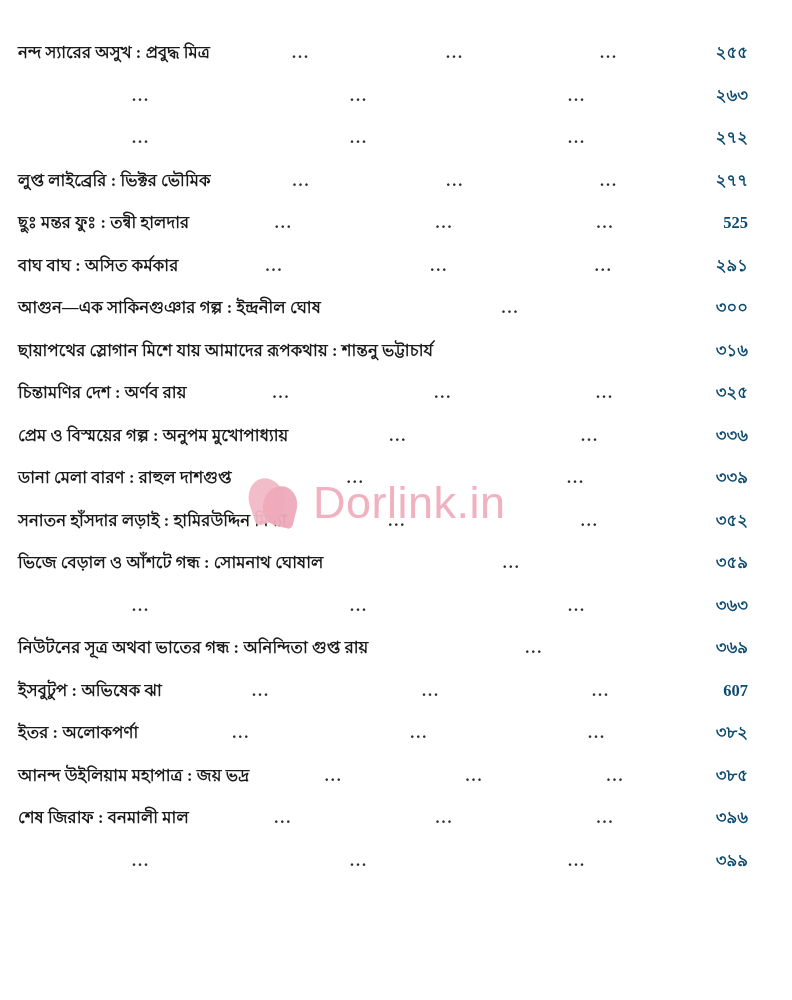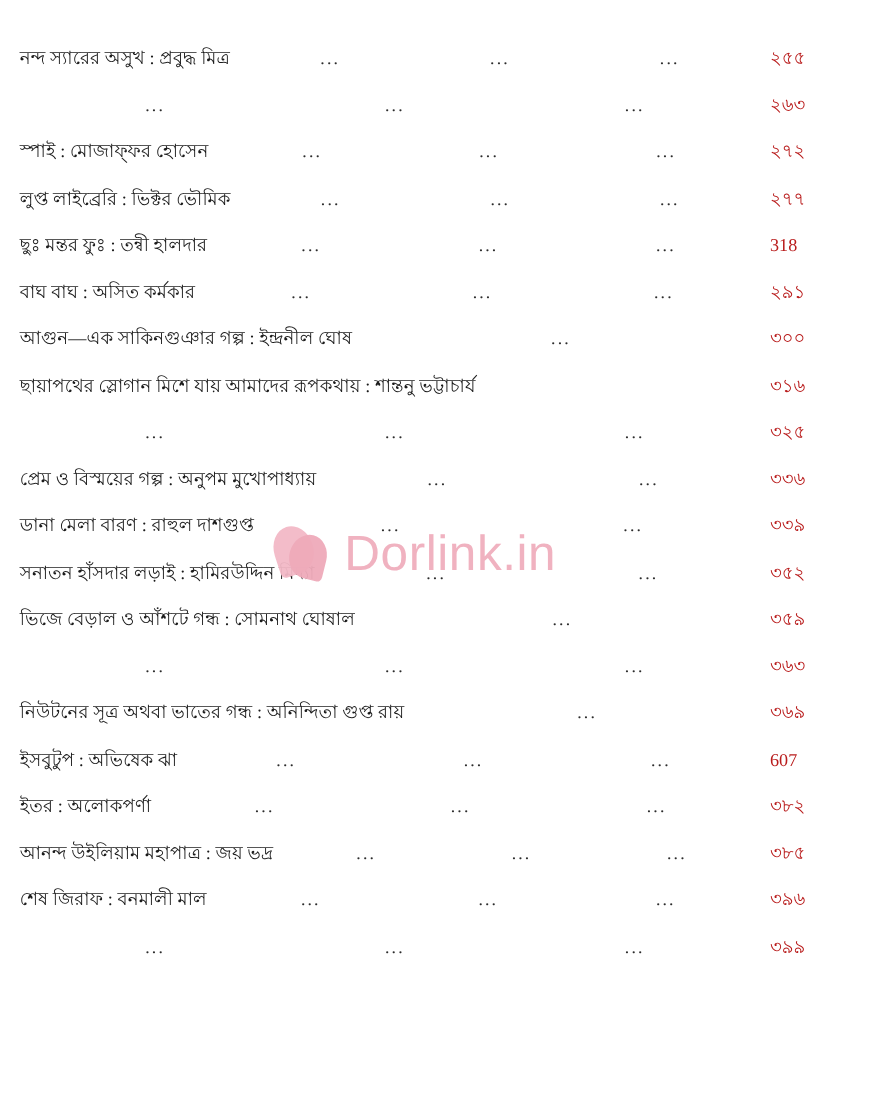--- a/index.html
+++ b/index.html
@@ -13,20 +13,21 @@
     font-family: "Liberation Serif", "DejaVu Serif", serif;
     position: relative;
     overflow: hidden;
   }
 
   #toc {
     position: absolute;
     top: 40px;
     left: 0;
     width: 792px;
+    font-weight: bold;
   }
 
   .toc-row {
     display: flex;
     align-items: baseline;
     height: 42.5px;
     padding: 0 44px 0 18px;
     box-sizing: border-box;
   }
 
@@ -48,22 +49,23 @@
   }
   .dot-group {
     font-size: 16px;
     color: #2b2b2b;
     letter-spacing: 2px;
     white-space: nowrap;
   }
 
   .page-num {
     font-size: 16.5px;
-    color: #b91c1c;
+    color: #0c4a6e;
     width: 48px;
+    text-align: right;
     flex: 0 0 48px;
     white-space: nowrap;
   }
 
   
   #watermark {
     position: absolute;
     left: 243px;
     top: 458px;
     width: 330px;
@@ -125,21 +127,20 @@
     </div>
     <div class="toc-row">
       <div class="dots">
         <span class="dot-group">...</span>
         <span class="dot-group">...</span>
         <span class="dot-group">...</span>
       </div>
       <div class="page-num">২৬৩</div>
     </div>
     <div class="toc-row">
-      <div class="entry">স্পাই : মোজাফ্ফর হোসেন</div>
       <div class="dots">
         <span class="dot-group">...</span>
         <span class="dot-group">...</span>
         <span class="dot-group">...</span>
       </div>
       <div class="page-num">২৭২</div>
     </div>
     <div class="toc-row">
       <div class="entry">লুপ্ত লাইব্রেরি : ভিক্টর ভৌমিক</div>
       <div class="dots">
@@ -149,21 +150,21 @@
       </div>
       <div class="page-num">২৭৭</div>
     </div>
     <div class="toc-row">
       <div class="entry">ছুঃ মন্তর ফুঃ : তন্বী হালদার</div>
       <div class="dots">
         <span class="dot-group">...</span>
         <span class="dot-group">...</span>
         <span class="dot-group">...</span>
       </div>
-      <div class="page-num">318</div>
+      <div class="page-num">525</div>
     </div>
     <div class="toc-row">
       <div class="entry">বাঘ বাঘ : অসিত কর্মকার</div>
       <div class="dots">
         <span class="dot-group">...</span>
         <span class="dot-group">...</span>
         <span class="dot-group">...</span>
       </div>
       <div class="page-num">২৯১</div>
     </div>
@@ -173,20 +174,21 @@
         <span class="dot-group">...</span>
       </div>
       <div class="page-num">৩০০</div>
     </div>
     <div class="toc-row">
       <div class="entry">ছায়াপথের স্লোগান মিশে যায় আমাদের রূপকথায় : শান্তনু ভট্টাচার্য</div>
       <div class="dots"></div>
       <div class="page-num">৩১৬</div>
     </div>
     <div class="toc-row">
+      <div class="entry">চিন্তামণির দেশ : অর্ণব রায়</div>
       <div class="dots">
         <span class="dot-group">...</span>
         <span class="dot-group">...</span>
         <span class="dot-group">...</span>
       </div>
       <div class="page-num">৩২৫</div>
     </div>
     <div class="toc-row">
       <div class="entry">প্রেম ও বিস্ময়ের গল্প : অনুপম মুখোপাধ্যায়</div>
       <div class="dots">

